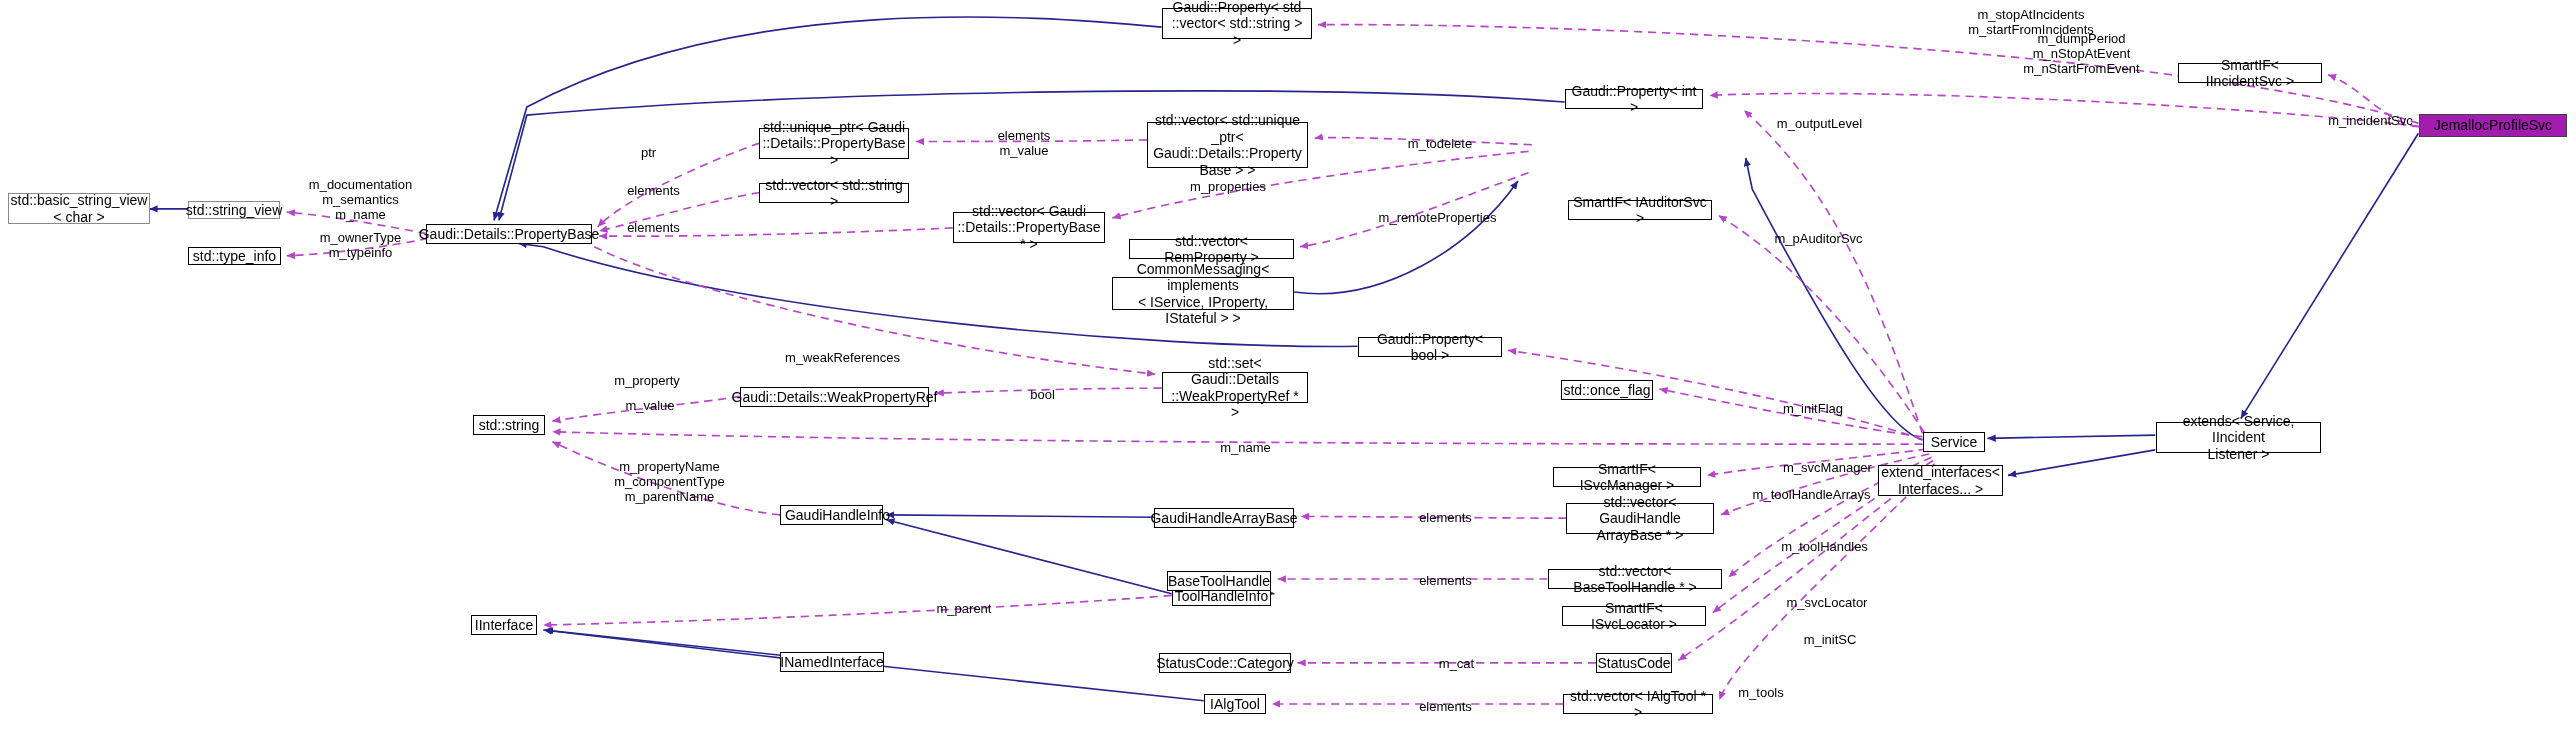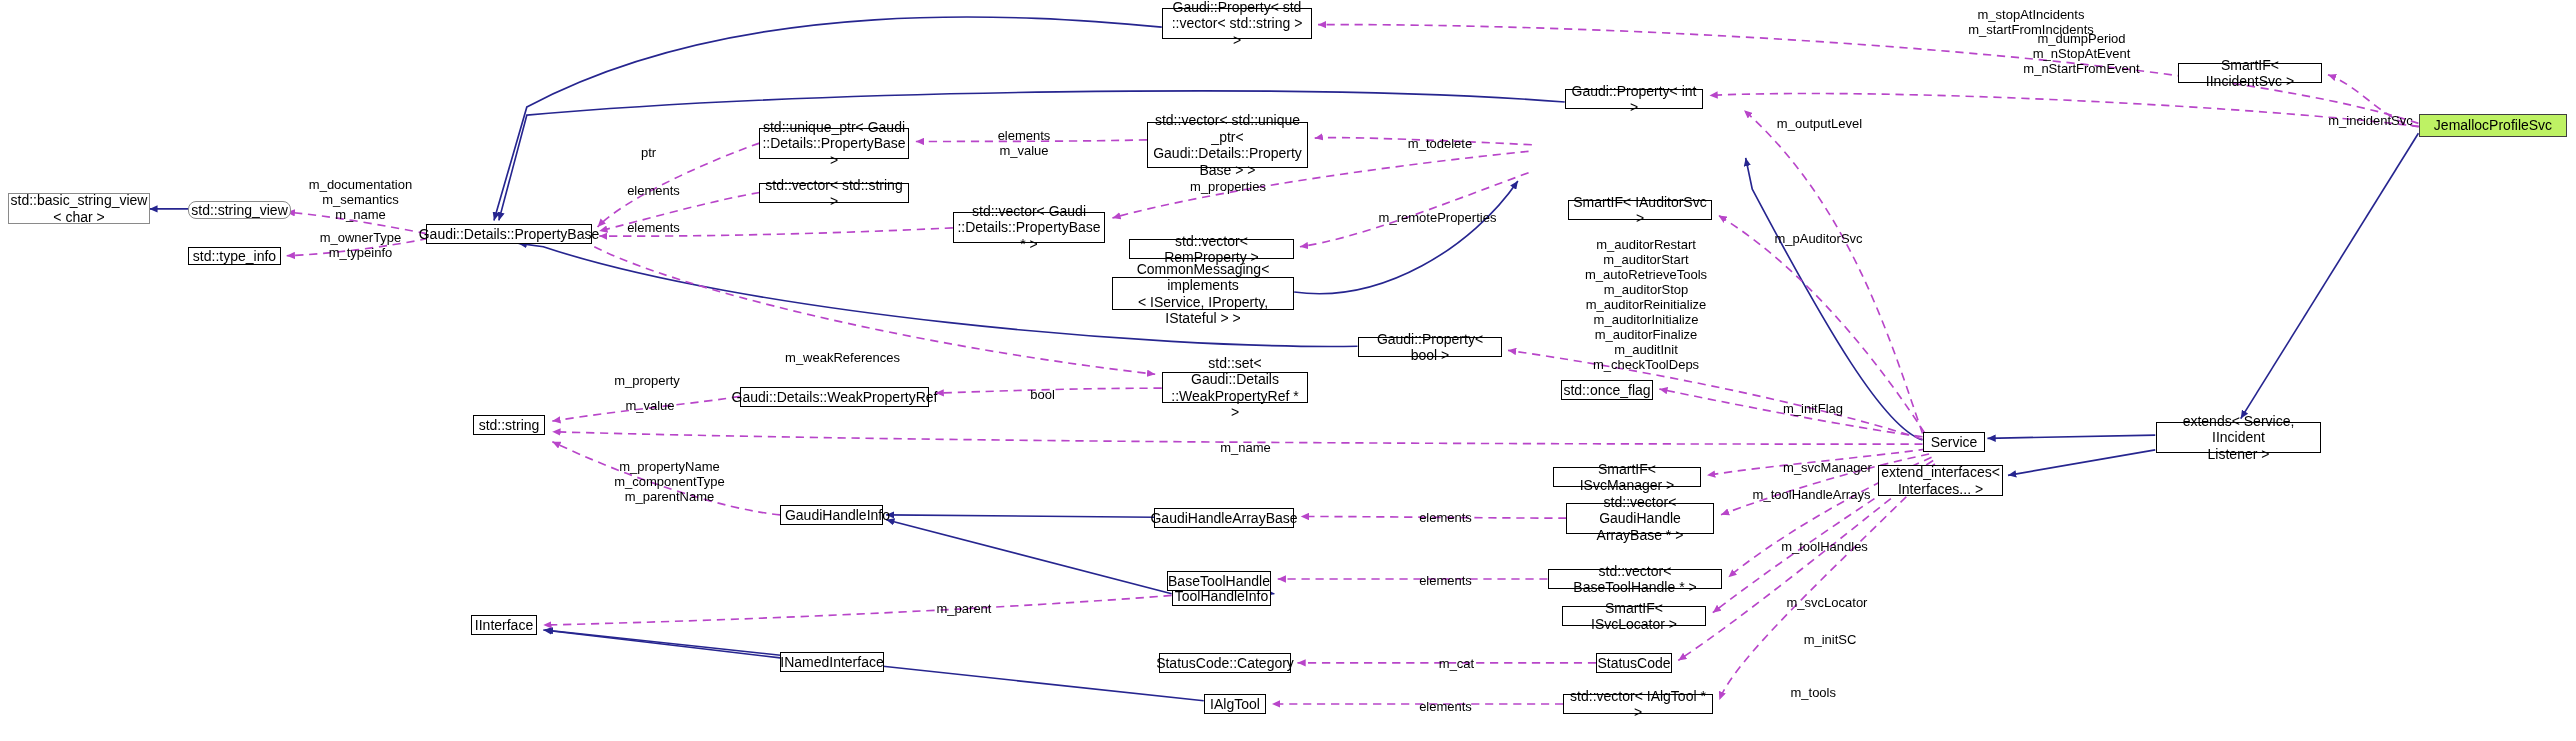--- a/index.html
+++ b/index.html
@@ -22,21 +22,21 @@
     line-height:16.5px;
     text-align:center;
     display:flex;
     align-items:center;
     justify-content:center;
     white-space:pre-line;
     padding:0.8px 4.1px;
     z-index:5;
   }
   .node.thin{border:0.8px solid #8a8a8a;}
-  .node.highlight{background:#bef264;border:0.8px solid #404040;font-weight:normal;}
+  .node.highlight{background:#a21caf;border:0.8px solid #404040;font-weight:normal;}
   .edge-label{
     position:absolute;
     font-size:13px;
     line-height:15px;
     color:#000000;
     white-space:pre-line;
     text-align:center;
     background:transparent;
     z-index:6;
   }
@@ -102,21 +102,21 @@
       <path d="M948,626 C880,620 760,580 671,537"></path>
       <path d="M2940,150 C2700,70 2000,28 1602,30"></path>
       <path d="M2942,154 C2750,130 2300,106 2078,116"></path>
       <path d="M2940,154 C2900,150 2870,105 2830,91"></path>
       <path d="M2337,527 C2300,420 2250,250 2120,134"></path>
       <path d="M2337,534 C2200,490 2000,450 1833,426"></path>
     </g>
   </svg>
 <div class="node thin" style="left: 8px; top: 193px; width: 142px; height: 31px;">std::basic_string_view
 &lt; char &gt;</div>
-    <div class="node thin" style="left: 188px; top: 201px; width: 103px; height: 18px; border-radius: 8px;">std::string_view</div>
+    <div class="node thin" style="left: 188px; top: 201px; width: 92px; height: 18px;">std::string_view</div>
     <div class="node" style="left: 188px; top: 247px; width: 93px; height: 18px;">std::type_info</div>
     <div class="node" style="left: 426px; top: 224px; width: 166px; height: 20px;">Gaudi::Details::PropertyBase</div>
     <div class="node" style="left: 759px; top: 128px; width: 150px; height: 31px;">std::unique_ptr&lt; Gaudi
 ::Details::PropertyBase &gt;</div>
     <div class="node" style="left: 759px; top: 183px; width: 150px; height: 20px;">std::vector&lt; std::string &gt;</div>
     <div class="node" style="left: 953px; top: 212px; width: 152px; height: 31px;">std::vector&lt; Gaudi
 ::Details::PropertyBase * &gt;</div>
     <div class="node" style="left: 1129px; top: 239px; width: 165px; height: 20px;">std::vector&lt; RemProperty &gt;</div>
     <div class="node" style="left: 1112px; top: 277px; width: 182px; height: 33px;">CommonMessaging&lt; implements
 &lt; IService, IProperty, IStateful &gt; &gt;</div>
@@ -171,36 +171,27 @@
     <div class="edge-label" style="left: 783px; top: 350px; width: 119px;">m_weakReferences</div>
     <div class="edge-label" style="left: 610px; top: 373px; width: 74px;">m_property</div>
     <div class="edge-label" style="left: 619px; top: 398px; width: 62px;">m_value</div>
     <div class="edge-label" style="left: 1024px; top: 387px; width: 37px;">bool</div>
     <div class="edge-label" style="left: 1216px; top: 440px; width: 59px;">m_name</div>
     <div class="edge-label" style="left: 612px; top: 459px; width: 115px;">m_propertyName
 m_componentType
 m_parentName</div>
     <div class="edge-label" style="left: 1772px; top: 116px; width: 95px;">m_outputLevel</div>
     <div class="edge-label" style="left: 1771px; top: 231px; width: 95px;">m_pAuditorSvc</div>
-    <div class="edge-label" style="left: 1574px; top: 237px; width: 144px;">m_auditorRestart
-m_auditorStart
-m_autoRetrieveTools
-m_auditorStop
-m_auditorReinitialize
-m_auditorInitialize
-m_auditorFinalize
-m_auditInit
-m_checkToolDeps</div>
     <div class="edge-label" style="left: 1778px; top: 401px; width: 70px;">m_initFlag</div>
     <div class="edge-label" style="left: 1780px; top: 460px; width: 95px;">m_svcManager</div>
     <div class="edge-label" style="left: 1750px; top: 487px; width: 123px;">m_toolHandleArrays</div>
     <div class="edge-label" style="left: 1777px; top: 539px; width: 95px;">m_toolHandles</div>
     <div class="edge-label" style="left: 1784px; top: 595px; width: 86px;">m_svcLocator</div>
     <div class="edge-label" style="left: 1799px; top: 632px; width: 62px;">m_initSC</div>
-    <div class="edge-label" style="left: 1778px; top: 685px; width: 58px; text-align: right;">m_tools</div>
+    <div class="edge-label" style="left: 1732px; top: 685px; width: 58px;">m_tools</div>
     <div class="edge-label" style="left: 1416px; top: 510px; width: 59px;">elements</div>
     <div class="edge-label" style="left: 1416px; top: 573px; width: 59px;">elements</div>
     <div class="edge-label" style="left: 1434px; top: 656px; width: 45px;">m_cat</div>
     <div class="edge-label" style="left: 1416px; top: 699px; width: 59px;">elements</div>
     <div class="edge-label" style="left: 933px; top: 601px; width: 62px;">m_parent</div>
     <div class="edge-label" style="left: 1965px; top: 6.6px; width: 132px;">m_stopAtIncidents
 m_startFromIncidents</div>
     <div class="edge-label" style="left: 2020px; top: 31px; width: 123px;">m_dumpPeriod
 m_nStopAtEvent
 m_nStartFromEvent</div>

